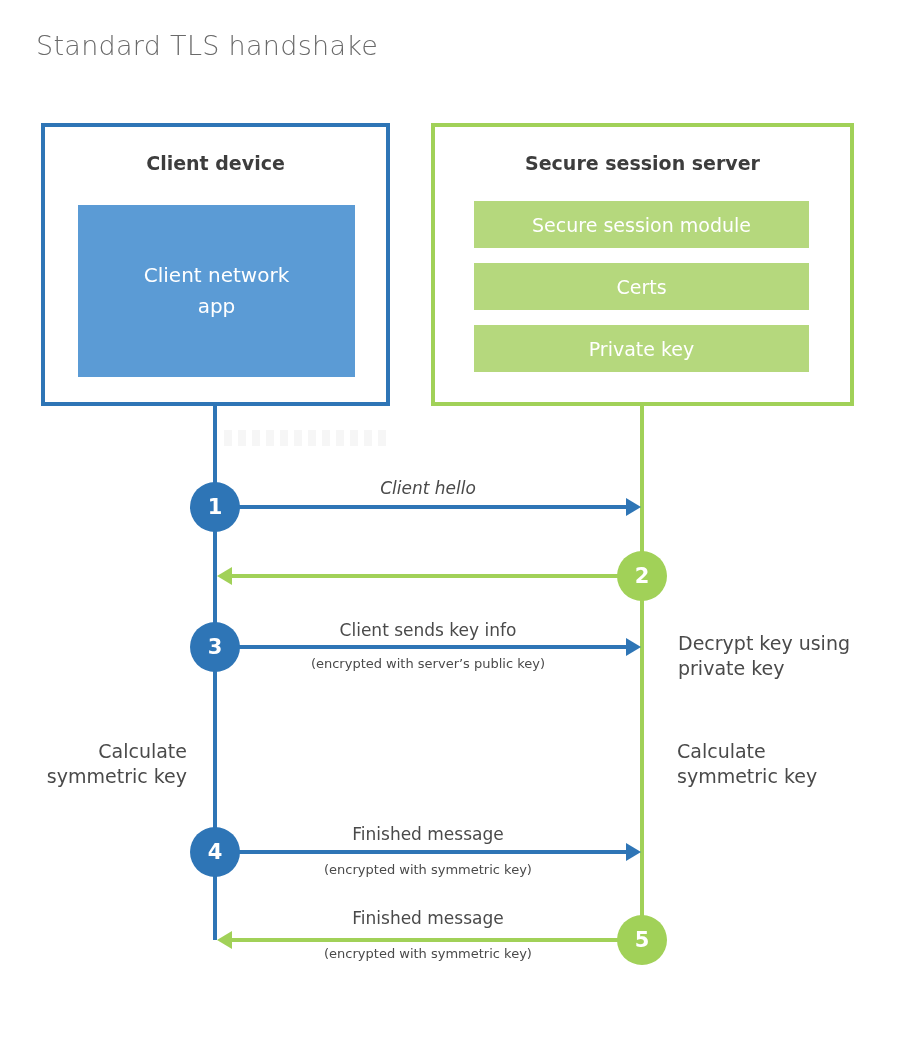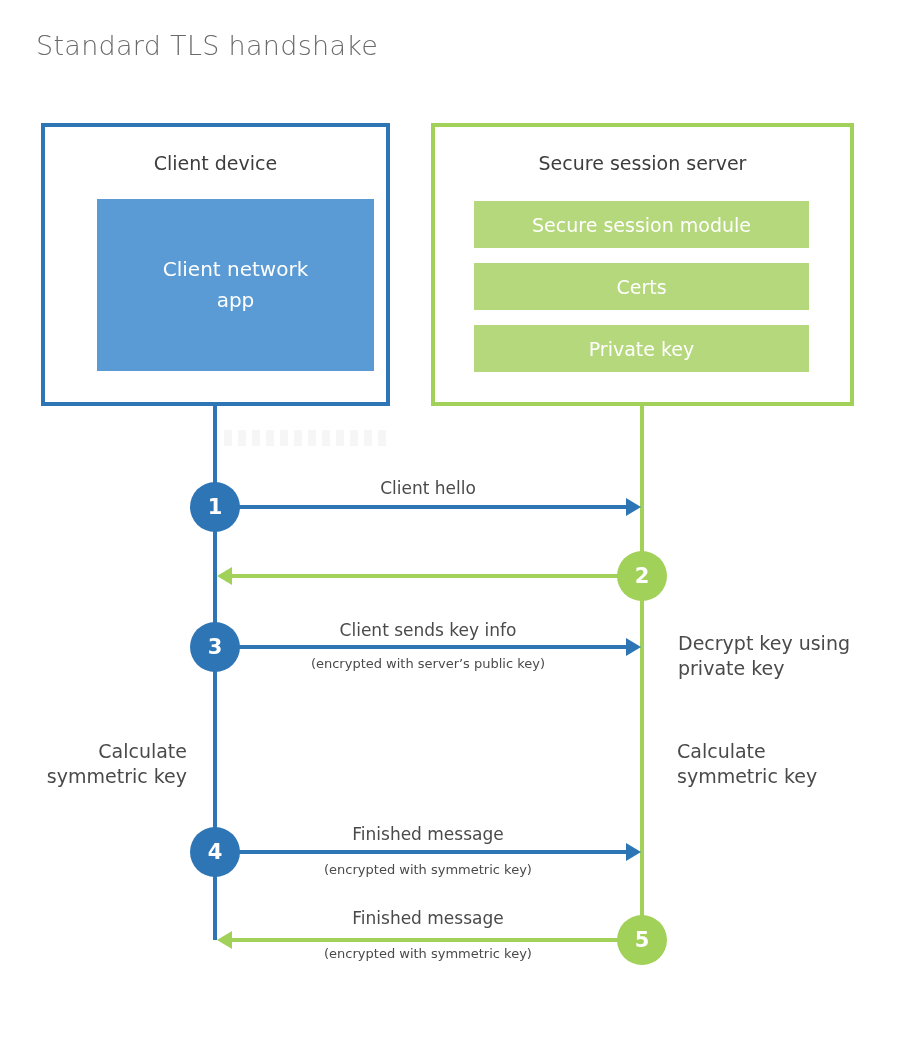--- a/index.html
+++ b/index.html
@@ -41,39 +41,38 @@
     left: 431px;
     width: 423px;
     border: 4px solid var(--green);
   }
   .actor-title {
     position: absolute;
     left: 0; right: 0;
     top: 25px;
     text-align: center;
     font-size: 19px;
-    font-weight: normal;
+    font-weight: bold;
     color: var(--text-dark);
   }
   .app-box {
     position: absolute;
     left: 78px;
-    top: 199px;
+    top: 205px;
     width: 277px;
     height: 172px;
     background: var(--blue-fill);
     display: flex;
     align-items: center;
     justify-content: center;
     text-align: center;
     color: #ffffff;
     font-size: 20px;
     line-height: 1.55;
     white-space: pre-line;
-    margin-left: 19px;
   }
   .server-bar {
     position: absolute;
     left: 474px;
     width: 335px;
     height: 47px;
     background: var(--green-fill);
     display: flex;
     align-items: center;
     justify-content: center;
@@ -167,21 +166,21 @@
     color: var(--text-gray);
   }
   .msg-sublabel {
     position: absolute;
     left: 228px;
     width: 400px;
     text-align: center;
     font-size: 13px;
     color: var(--text-gray);
   }
-  .l1 { top: 478px; }
+  .l1 { top: 478px; font-style: italic; }
   .l2 { top: 548px; }
   .l3 { top: 620px; }
   .s3 { top: 656px; }
   .l4 { top: 824px; }
   .s4 { top: 862px; }
   .l5 { top: 908px; }
   .s5 { top: 946px; }
   
   .side-note {
     position: absolute;

